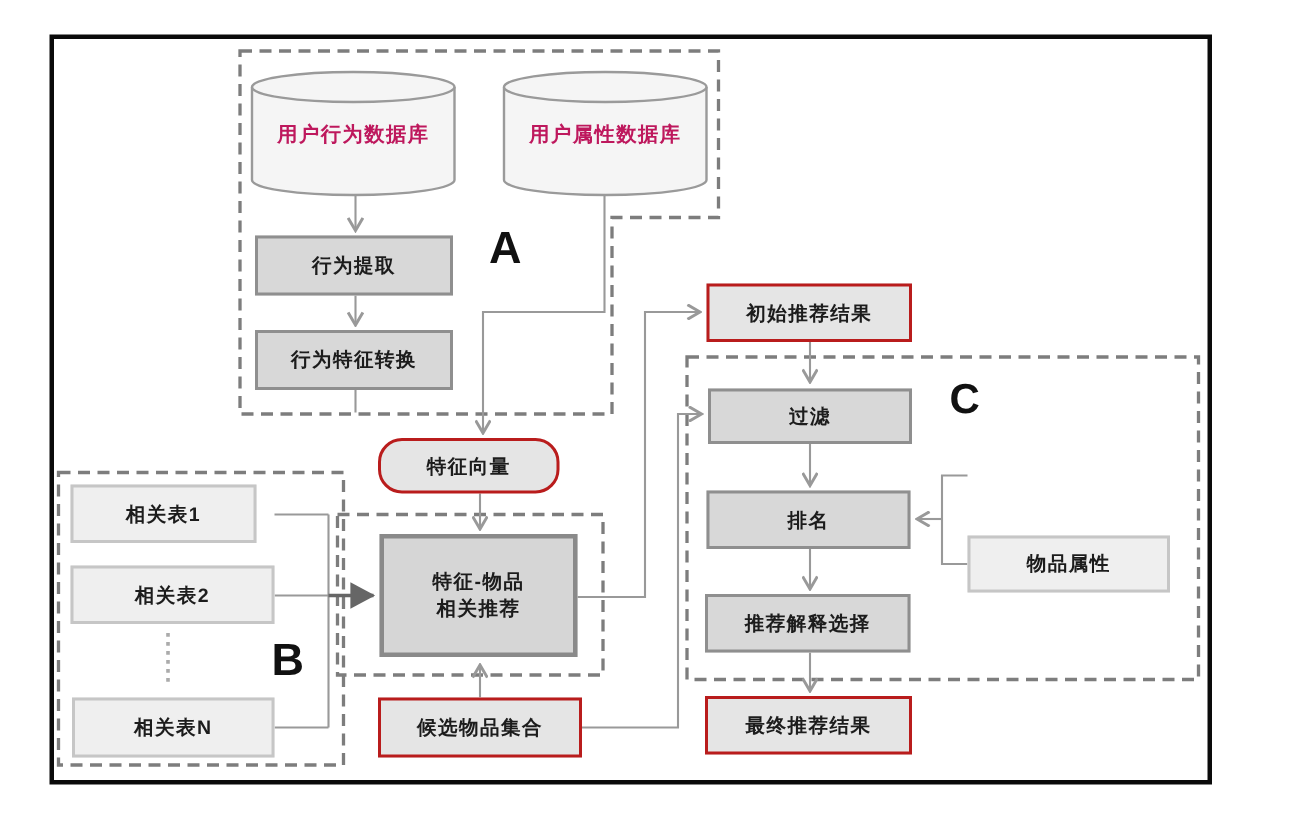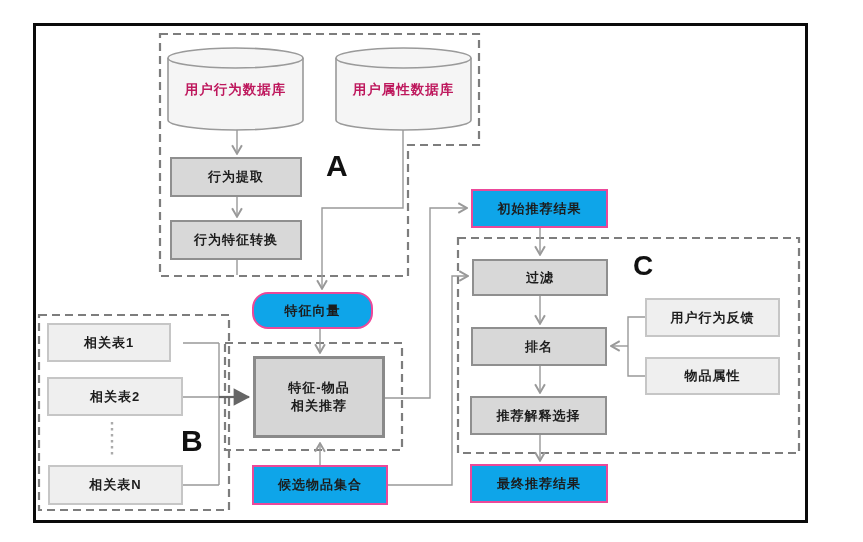--- a/index.html
+++ b/index.html
@@ -33,21 +33,21 @@
     justify-content: center;
     text-align: center;
     font-size: 13px;
     font-weight: 700;
     color: #1c1c1c;
     letter-spacing: 1px;
     line-height: 1.35;
     z-index: 2;
   }
   .dark   { background: #d8d8d8; border: 2px solid #8f8f8f; }
-  .mid    { background: #0ea5e9; border: 2px solid #ec4899; }
+  .mid    { background: #e5e5e5; border: 2px solid #b91c1c; }
   .lite   { background: #efefef; border: 2px solid #c6c6c6; }
   .accent { background: #d6d6d6; border: 3px solid #8a8a8a; }
   .cyl-label {
     position: absolute;
     display: flex;
     align-items: center;
     justify-content: center;
     text-align: center;
     font-size: 13.5px;
     font-weight: 700;
@@ -147,21 +147,20 @@
   <div class="node mid" style="left:471px; top:189px; width:137px; height:39px;">初始推荐结果</div>
 
   <div class="node dark" style="left:472px; top:259px; width:136px; height:37px;">过滤</div>
 
   <div class="node dark" style="left:471px; top:327px; width:136px; height:39px;">排名</div>
 
   <div class="node dark" style="left:470px; top:396px; width:137px; height:39px;">推荐解释选择</div>
 
   <div class="node mid" style="left:470px; top:464px; width:138px; height:39px;">最终推荐结果</div>
 
-  <div class="node lite" style="left:645px; top:298px; width:135px; height:39px;">用户行为反馈</div>
 
   <div class="node lite" style="left:645px; top:357px; width:135px; height:38px;">物品属性</div>
 
   <div class="group-label" style="left:326px; top:151px; font-size:30px;">A</div>
   <div class="group-label" style="left:181px; top:426px; font-size:30px;">B</div>
   <div class="group-label" style="left:633px; top:252px; font-size:28px;">C</div>
 
 </div>
 
 </body></html>

